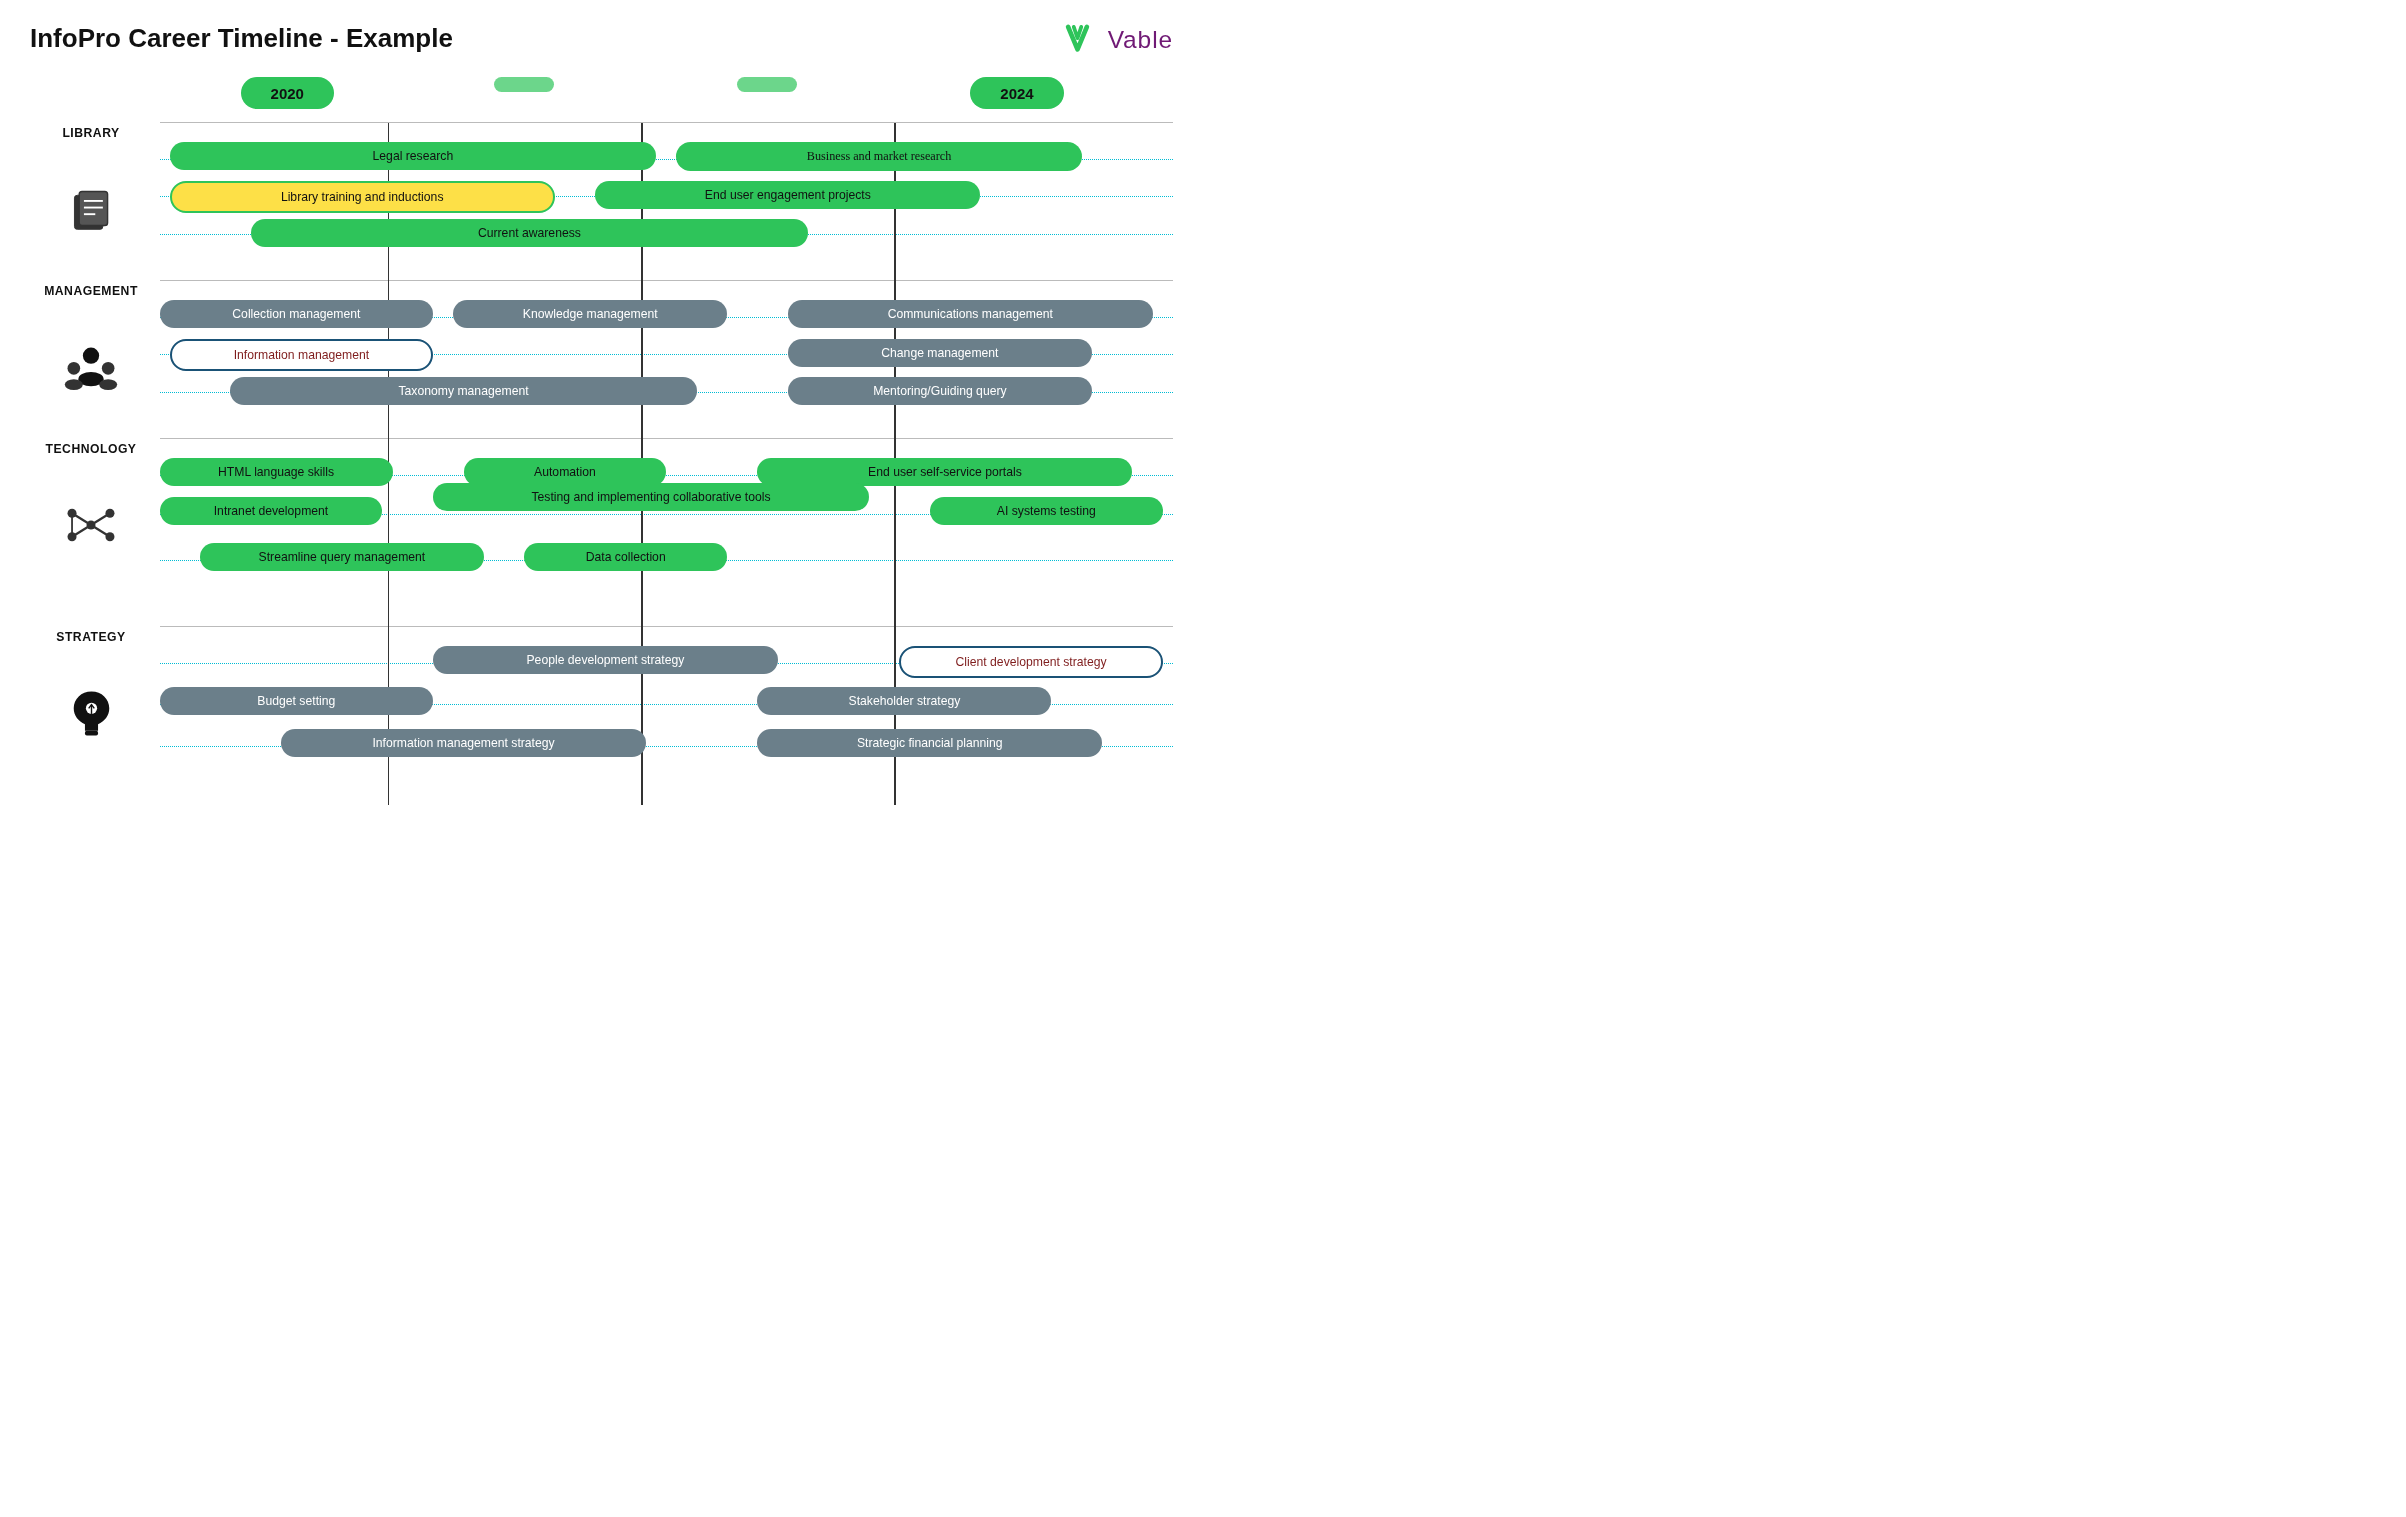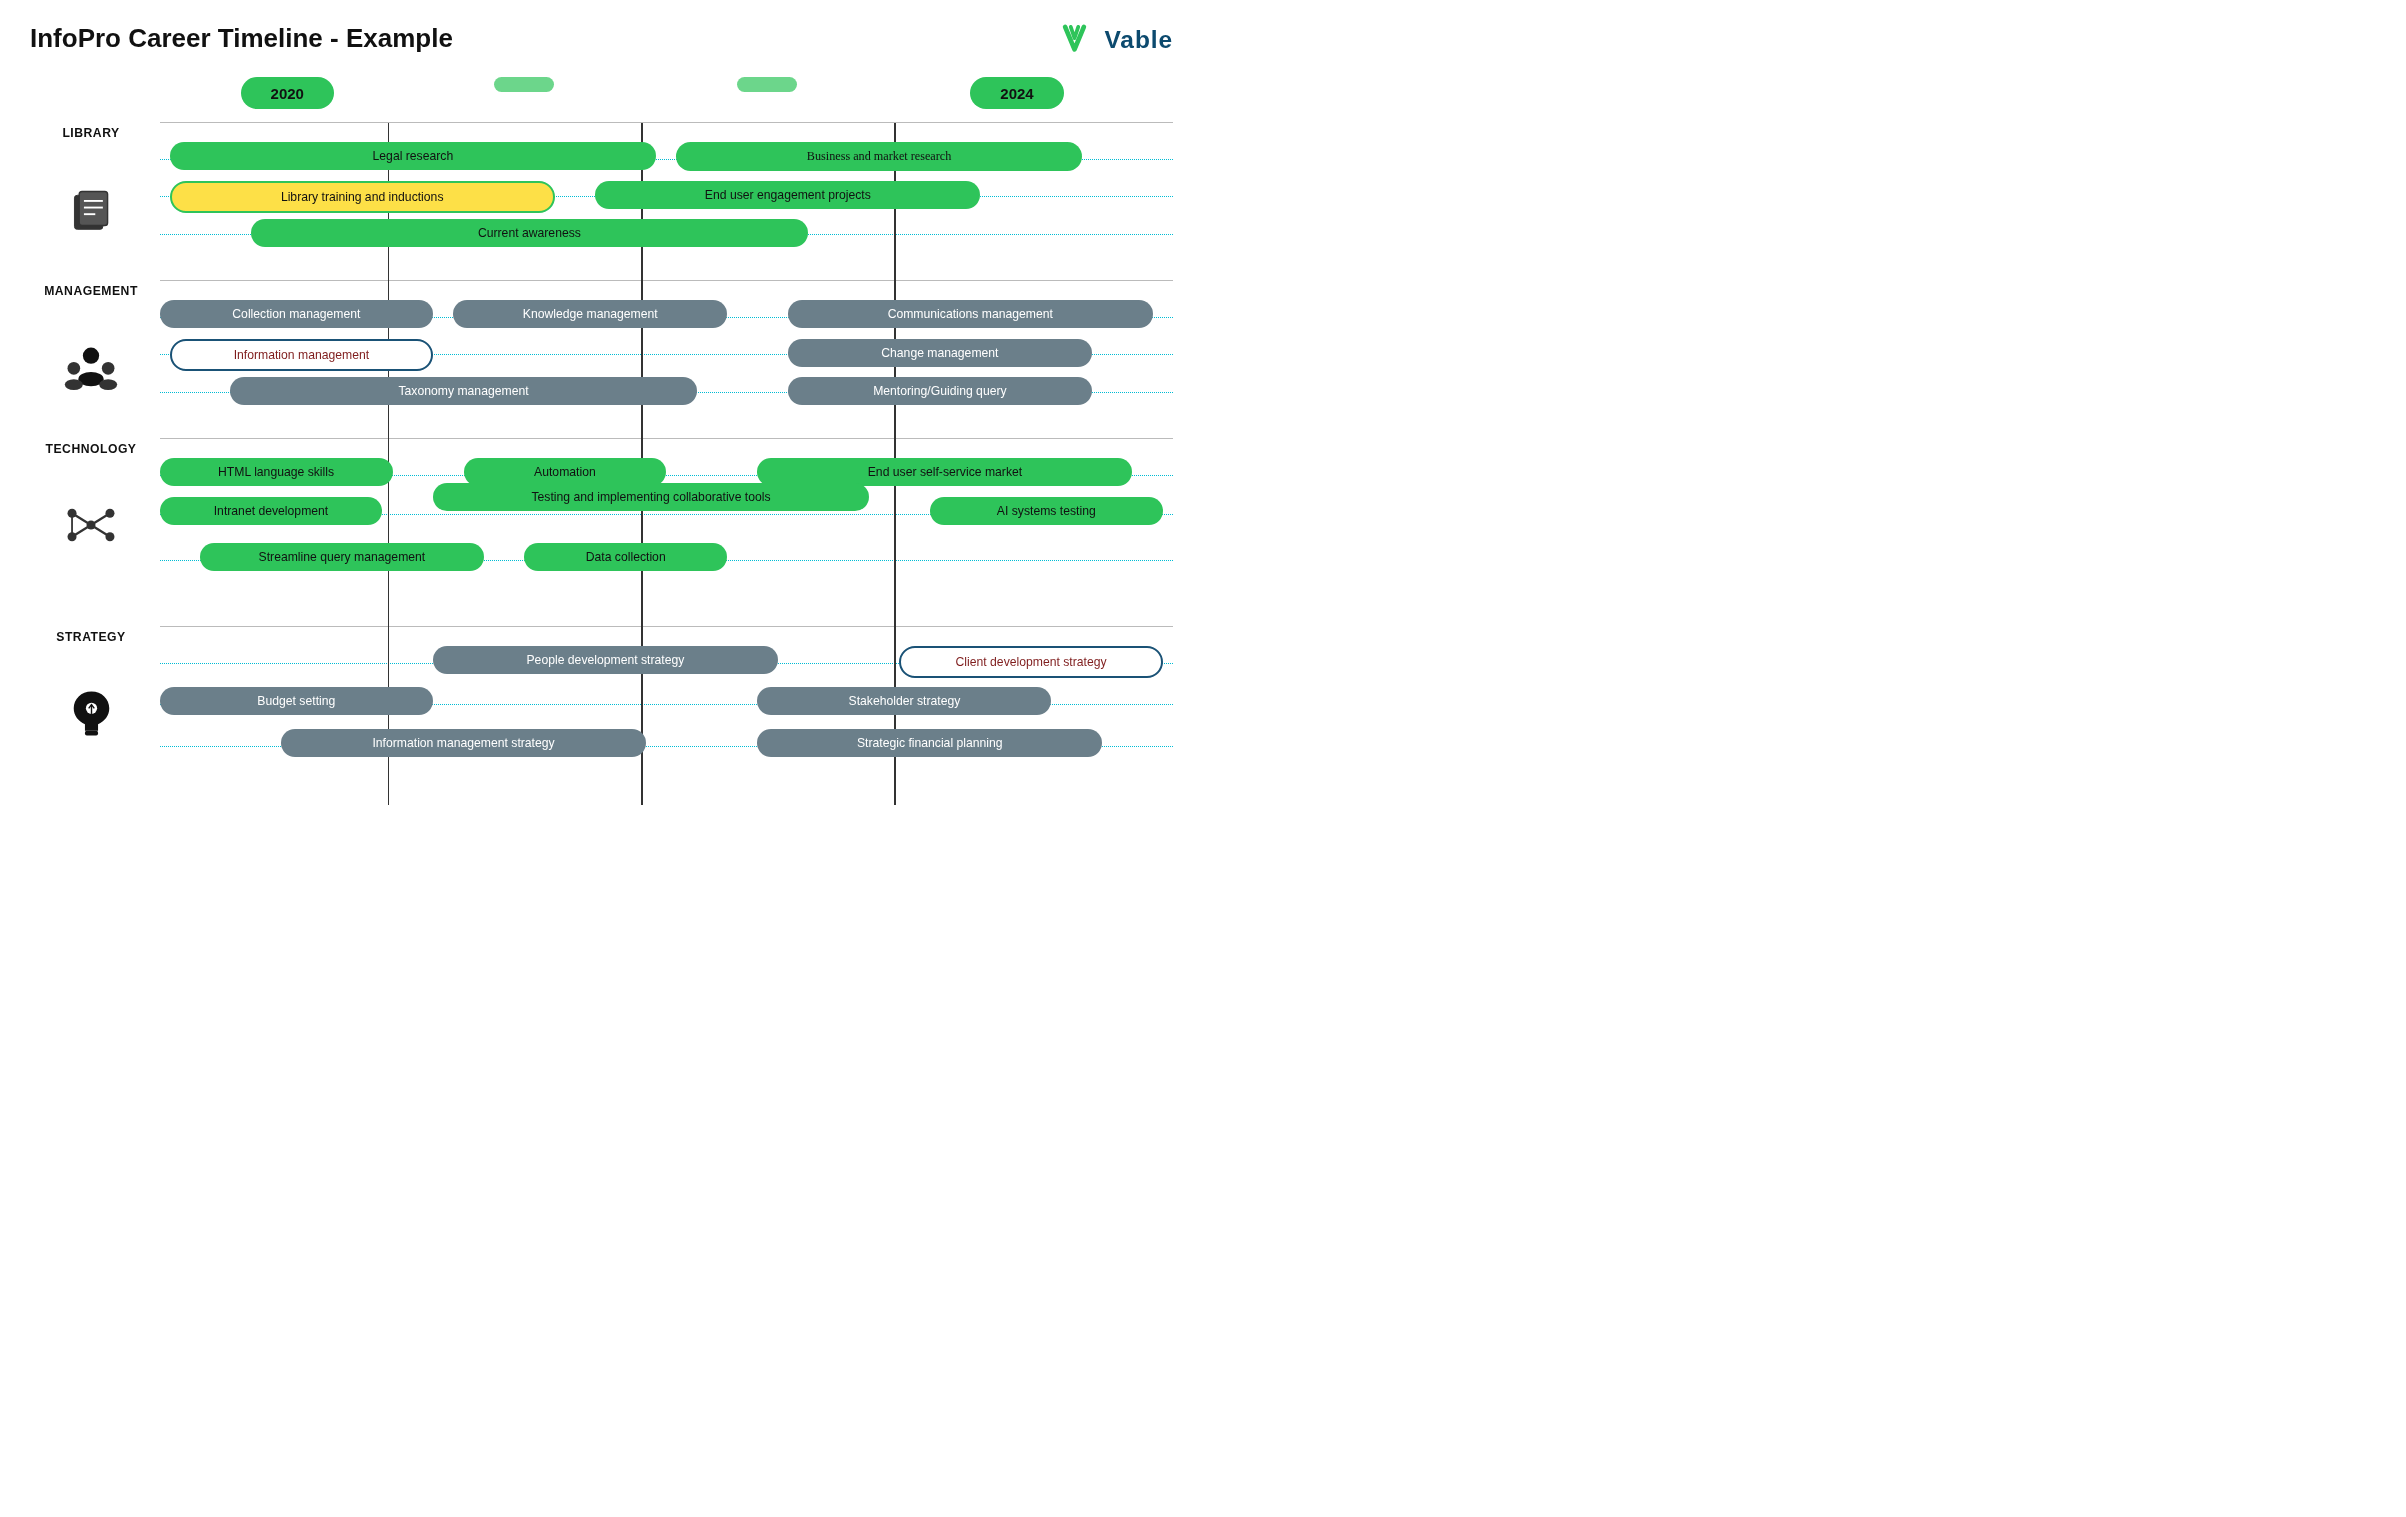--- a/index.html
+++ b/index.html
@@ -31,22 +31,22 @@
       display: flex;
       align-items: center;
       gap: 7.5px;
     }
     .logo-icon {
       width: 45px;
       height: 34px;
     }
     .logo-text {
       font-size: 24.5px;
-      font-weight: 700;
-      color: #0c4a6e;
+      font-weight: 400;
+      color: #701a75;
       letter-spacing: 0.9px;
     }
 
     
     .timeline-container {
       display: flex;
       width: 100%;
       position: relative;
     }
 
@@ -304,21 +304,21 @@
         <div class="pill pill-gray" style="top:96px;left:62%;width:30%;">Mentoring/Guiding query</div>
       </div>
 
       <div class="section" style="position:relative;height:188px;border-top:1.9px solid #bbb;">
         <div class="hline" style="top:36px;"></div>
         <div class="hline" style="top:75px;"></div>
         <div class="hline" style="top:121px;"></div>
 
         <div class="pill pill-green" style="top:19px;left:0%;width:23%;">HTML language skills</div>
         <div class="pill pill-green" style="top:19px;left:30%;width:20%;">Automation</div>
-        <div class="pill pill-green" style="top:19px;left:59%;width:37%;">End user self-service market</div>
+        <div class="pill pill-green" style="top:19px;left:59%;width:37%;">End user self-service portals</div>
 
         <div class="pill pill-green" style="top:58px;left:0%;width:22%;">Intranet development</div>
         <div class="pill pill-green" style="top:44px;left:27%;width:43%;text-align:right;">Testing and implementing collaborative tools</div>
         <div class="pill pill-green" style="top:58px;left:76%;width:23%;">AI systems testing</div>
 
         <div class="pill pill-green" style="top:104px;left:4%;width:28%;">Streamline query management</div>
         <div class="pill pill-green" style="top:104px;left:36%;width:20%;">Data collection</div>
       </div>
 
       <div class="section" style="position:relative;height:179px;border-top:1.9px solid #bbb;">

